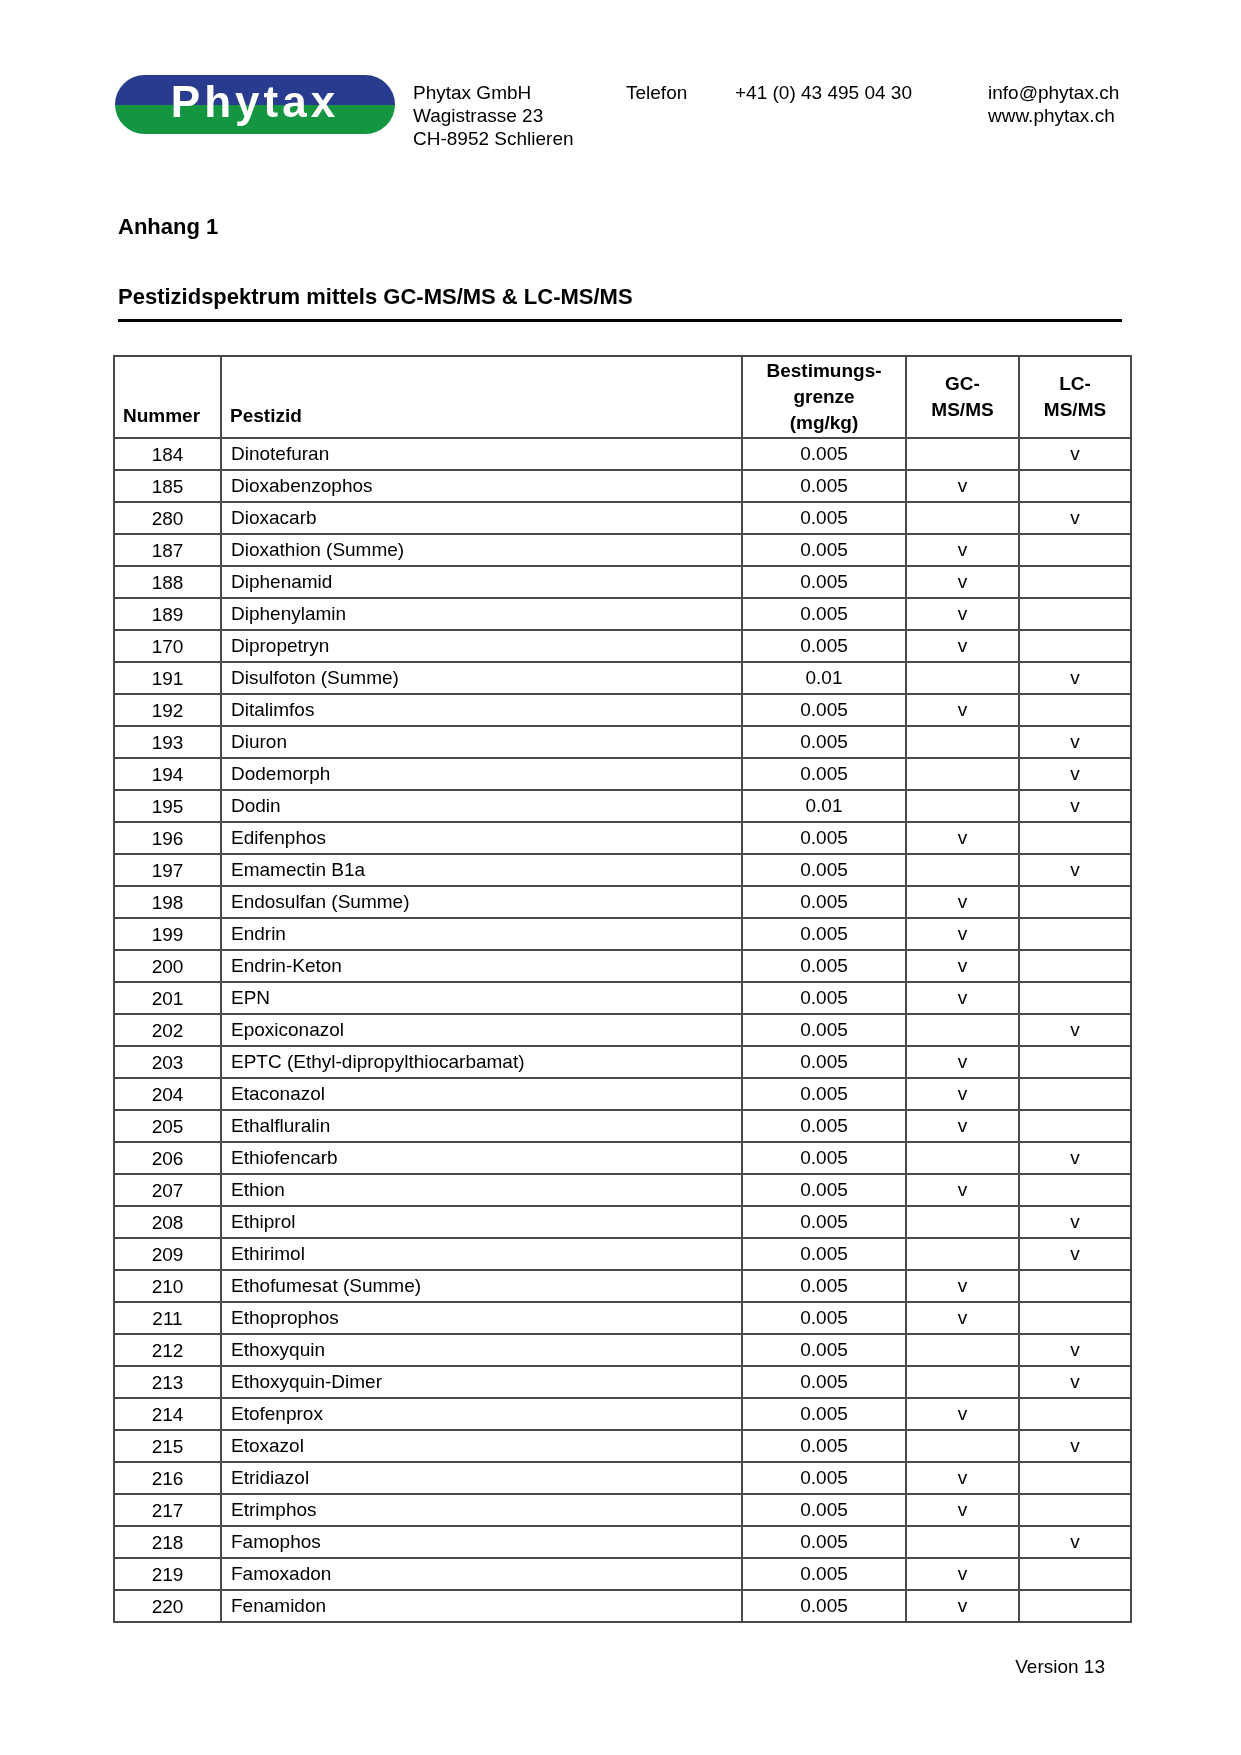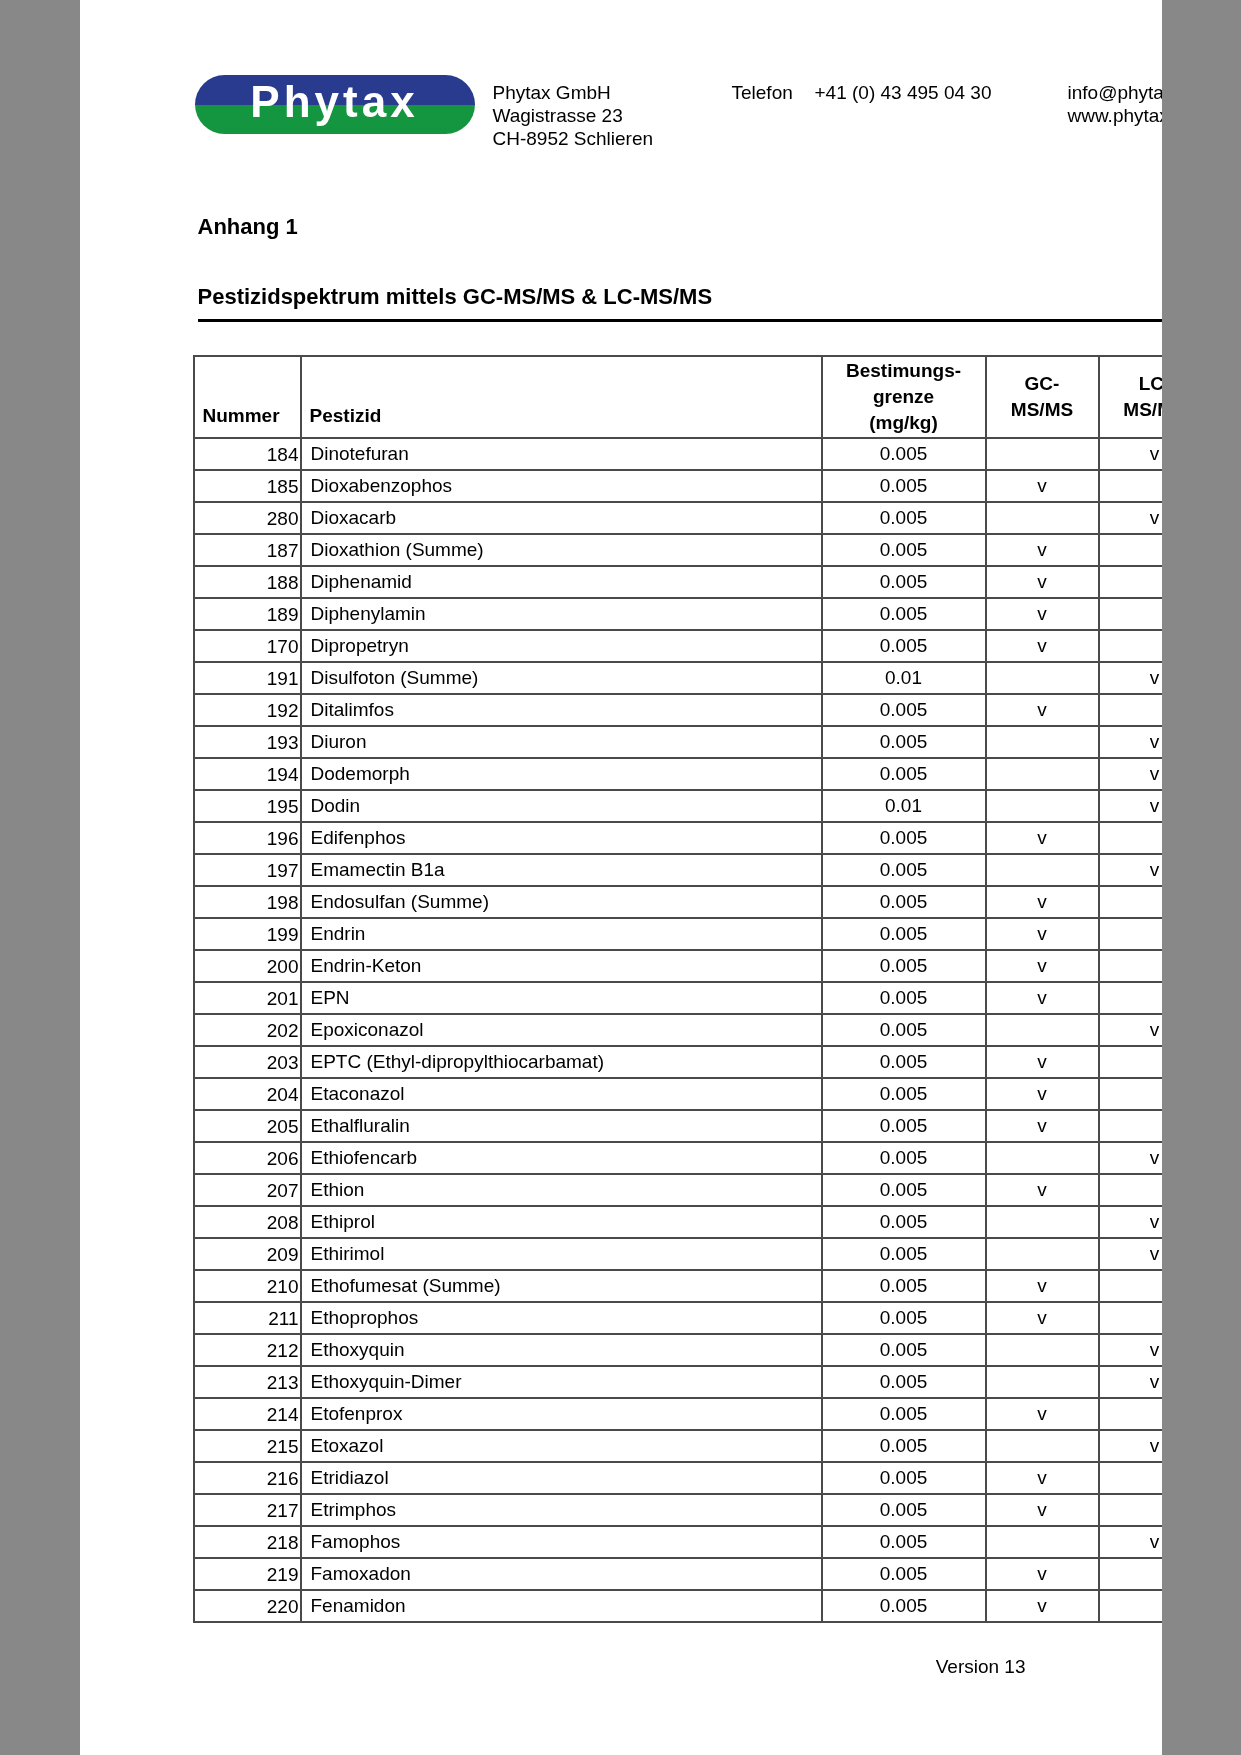--- a/index.html
+++ b/index.html
@@ -1,39 +1,39 @@
 <!DOCTYPE html>
 <html><head>
 <meta charset="utf-8">
 <style>
   html,body { margin:0; padding:0; background:#888; }
   .page {
     position:relative;
-    width:1082px; height:1755px;
+    width:1241px; height:1755px;
     margin:0 auto;
     background:#ffffff;
     font-family:"Liberation Sans", sans-serif;
     color:#000;
     overflow:hidden;
   }
 
   
   .logo {
     position:absolute; left:115px; top:75px;
     width:280px; height:59px;
     border-radius:30px;
     background:linear-gradient(to bottom, var(--logo-blue,#293B8E) 0 50%, var(--logo-green,#149640) 50% 100%);
     display:flex; align-items:center; justify-content:center;
   }
   .logo-text {
     color:#fff; font-size:44px; font-weight:bold;
     letter-spacing:4px; line-height:1; padding-bottom:5px;
   }
   .addr-block { position:absolute; left:413px; top:81px; font-size:19px; line-height:23px; }
-  .phone-label { position:absolute; left:652px; top:81px; font-size:19px; line-height:23px; }
+  .phone-label { position:absolute; left:626px; top:81px; font-size:19px; line-height:23px; }
   .phone-number { position:absolute; left:735px; top:81px; font-size:19px; line-height:23px; }
   .contact-block { position:absolute; left:988px; top:81px; font-size:19px; line-height:23px; }
 
   
   .anhang { position:absolute; left:118px; top:214px; font-size:22px; font-weight:bold; }
   .title-wrap {
     position:absolute; left:118px; top:284px; width:1004px;
     font-size:22px; font-weight:bold;
     padding-bottom:9px;
     border-bottom:3px solid #000;
@@ -53,21 +53,21 @@
   table.pest thead tr { height:76px; }
   th.h-nummer, th.h-pestizid {
     vertical-align:bottom; text-align:left;
     padding:0 0 10px 8px; font-weight:bold;
   }
   th.h-grenze, th.h-gc, th.h-lc {
     vertical-align:middle; text-align:center;
     font-weight:bold; white-space:pre-line; line-height:26px;
   }
   table.pest tbody tr { height:32px; }
-  td.c-nummer { text-align:right; vertical-align:middle; padding-top:2px; }
+  td.c-nummer { text-align:center; vertical-align:middle; padding-top:2px; }
   td.c-pestizid { text-align:left; vertical-align:middle; padding-left:9px; }
   td.c-grenze { text-align:center; vertical-align:middle; }
   td.c-gc, td.c-lc { text-align:center; vertical-align:middle; font-size:18px; }
 
   
   .page-num { position:absolute; left:0; top:1656px; width:1076px; text-align:center; font-size:19px; }
   .version { position:absolute; top:1656px; right:136px; font-size:19px; }
 </style>
 </head>
 <body>

